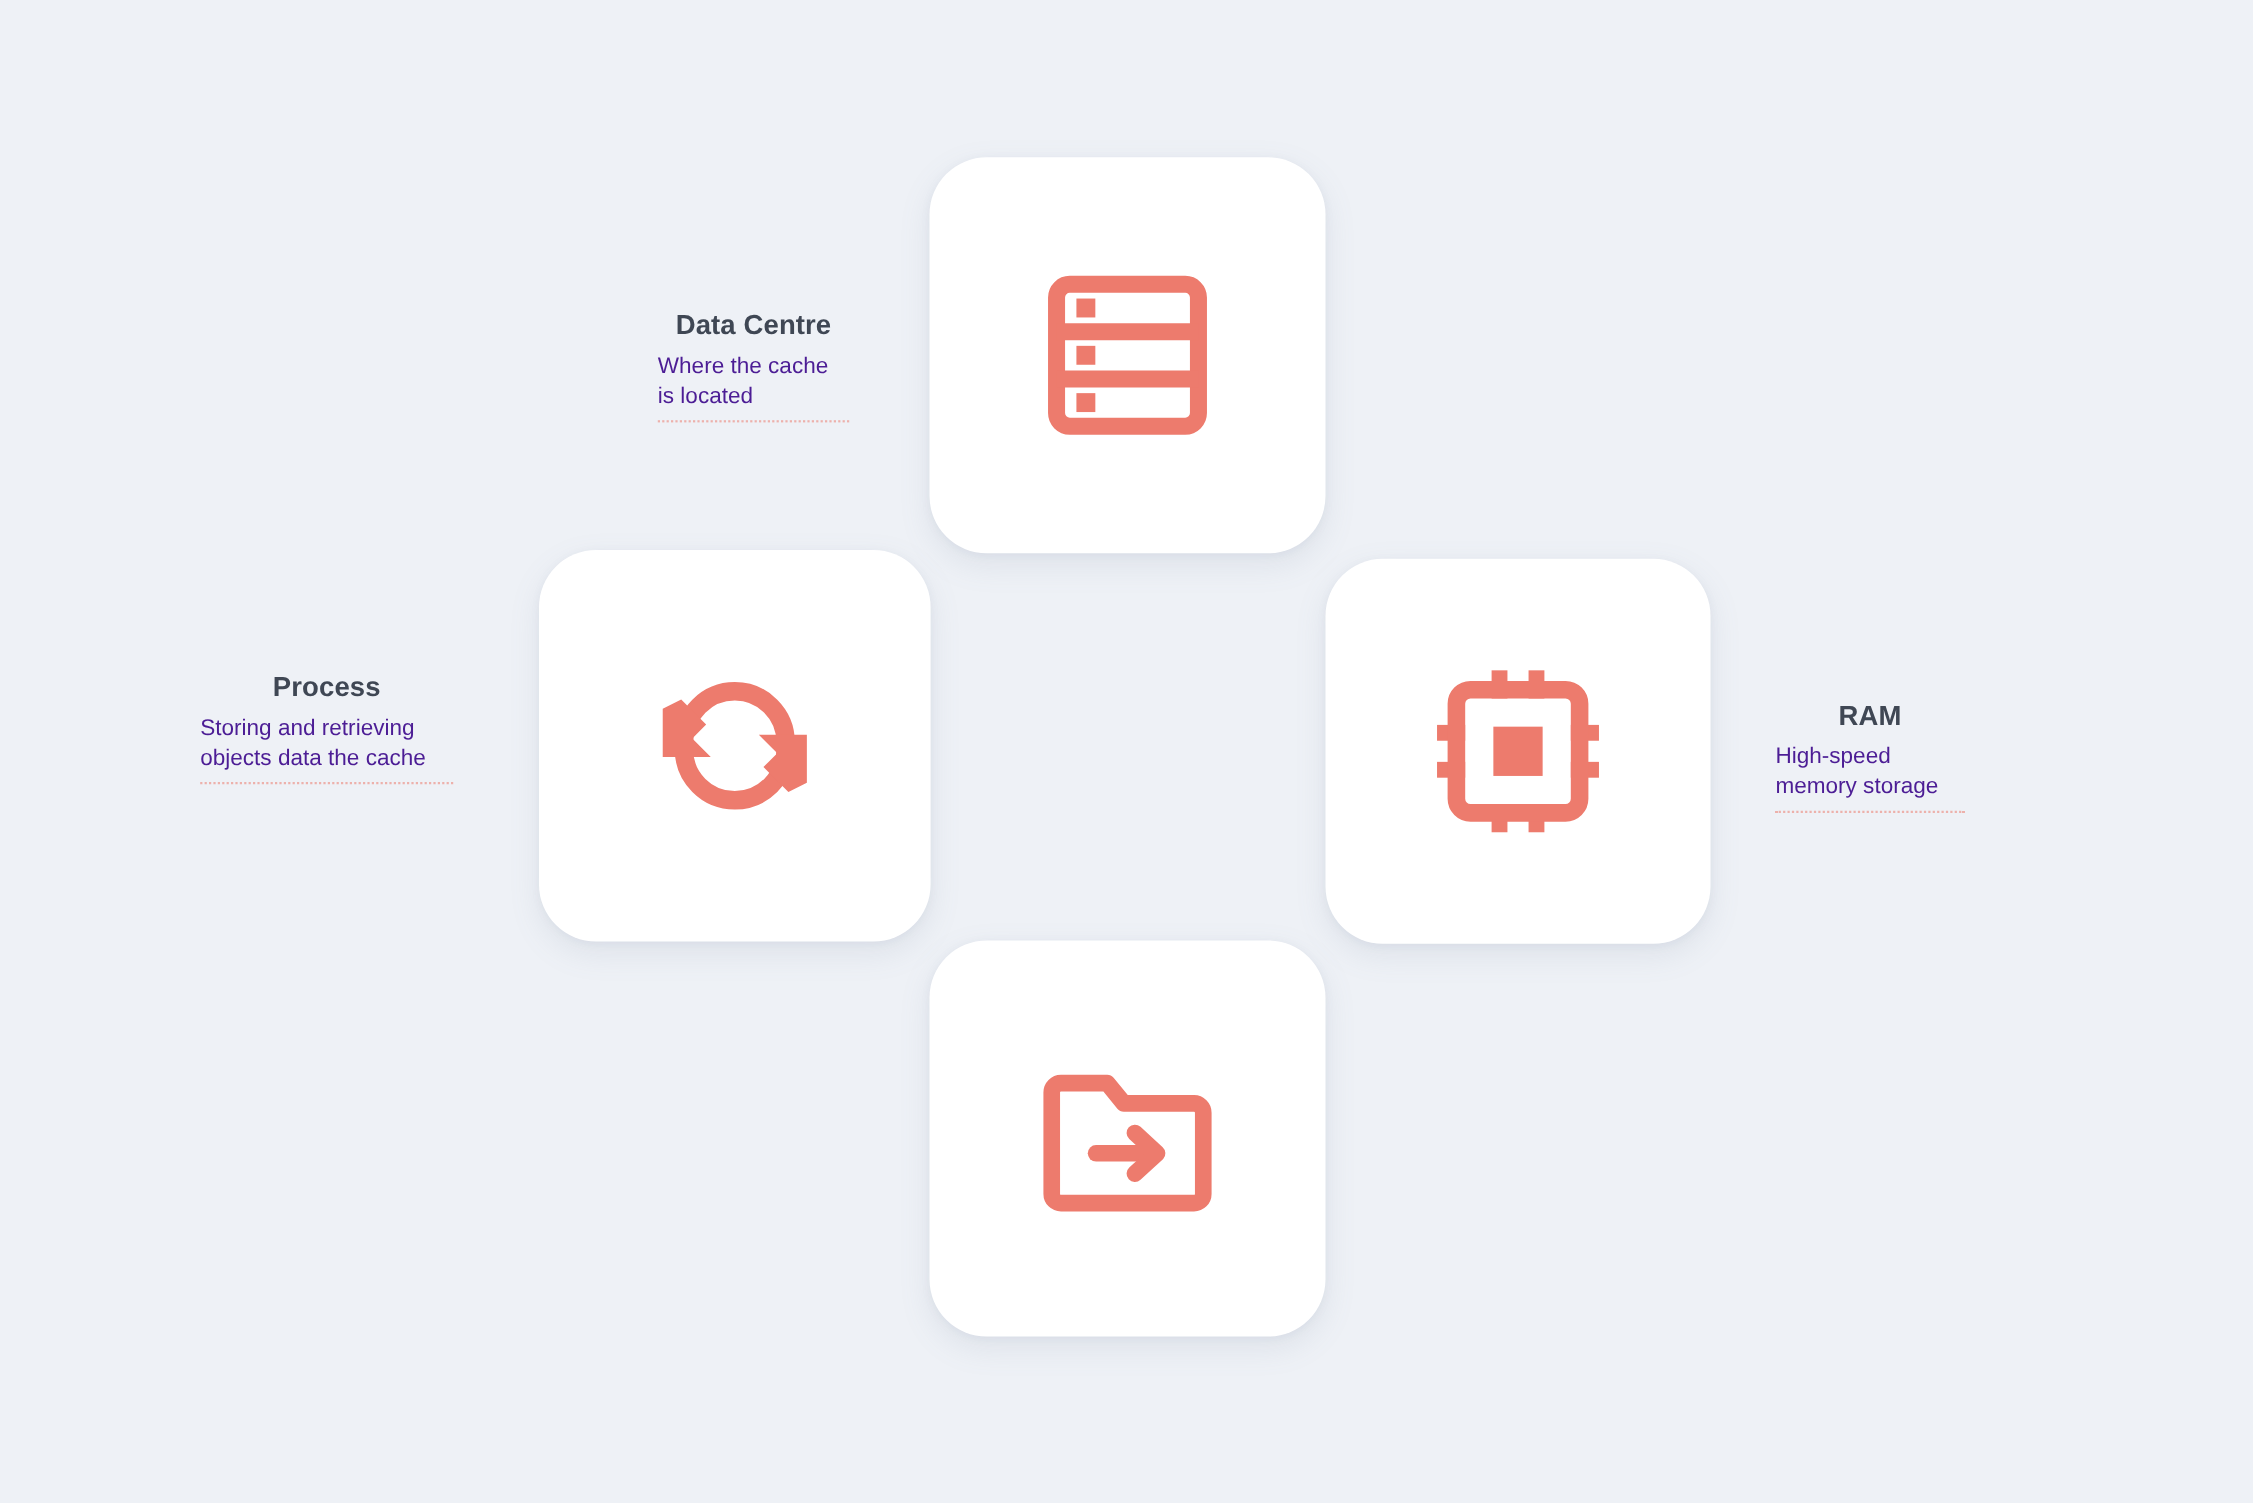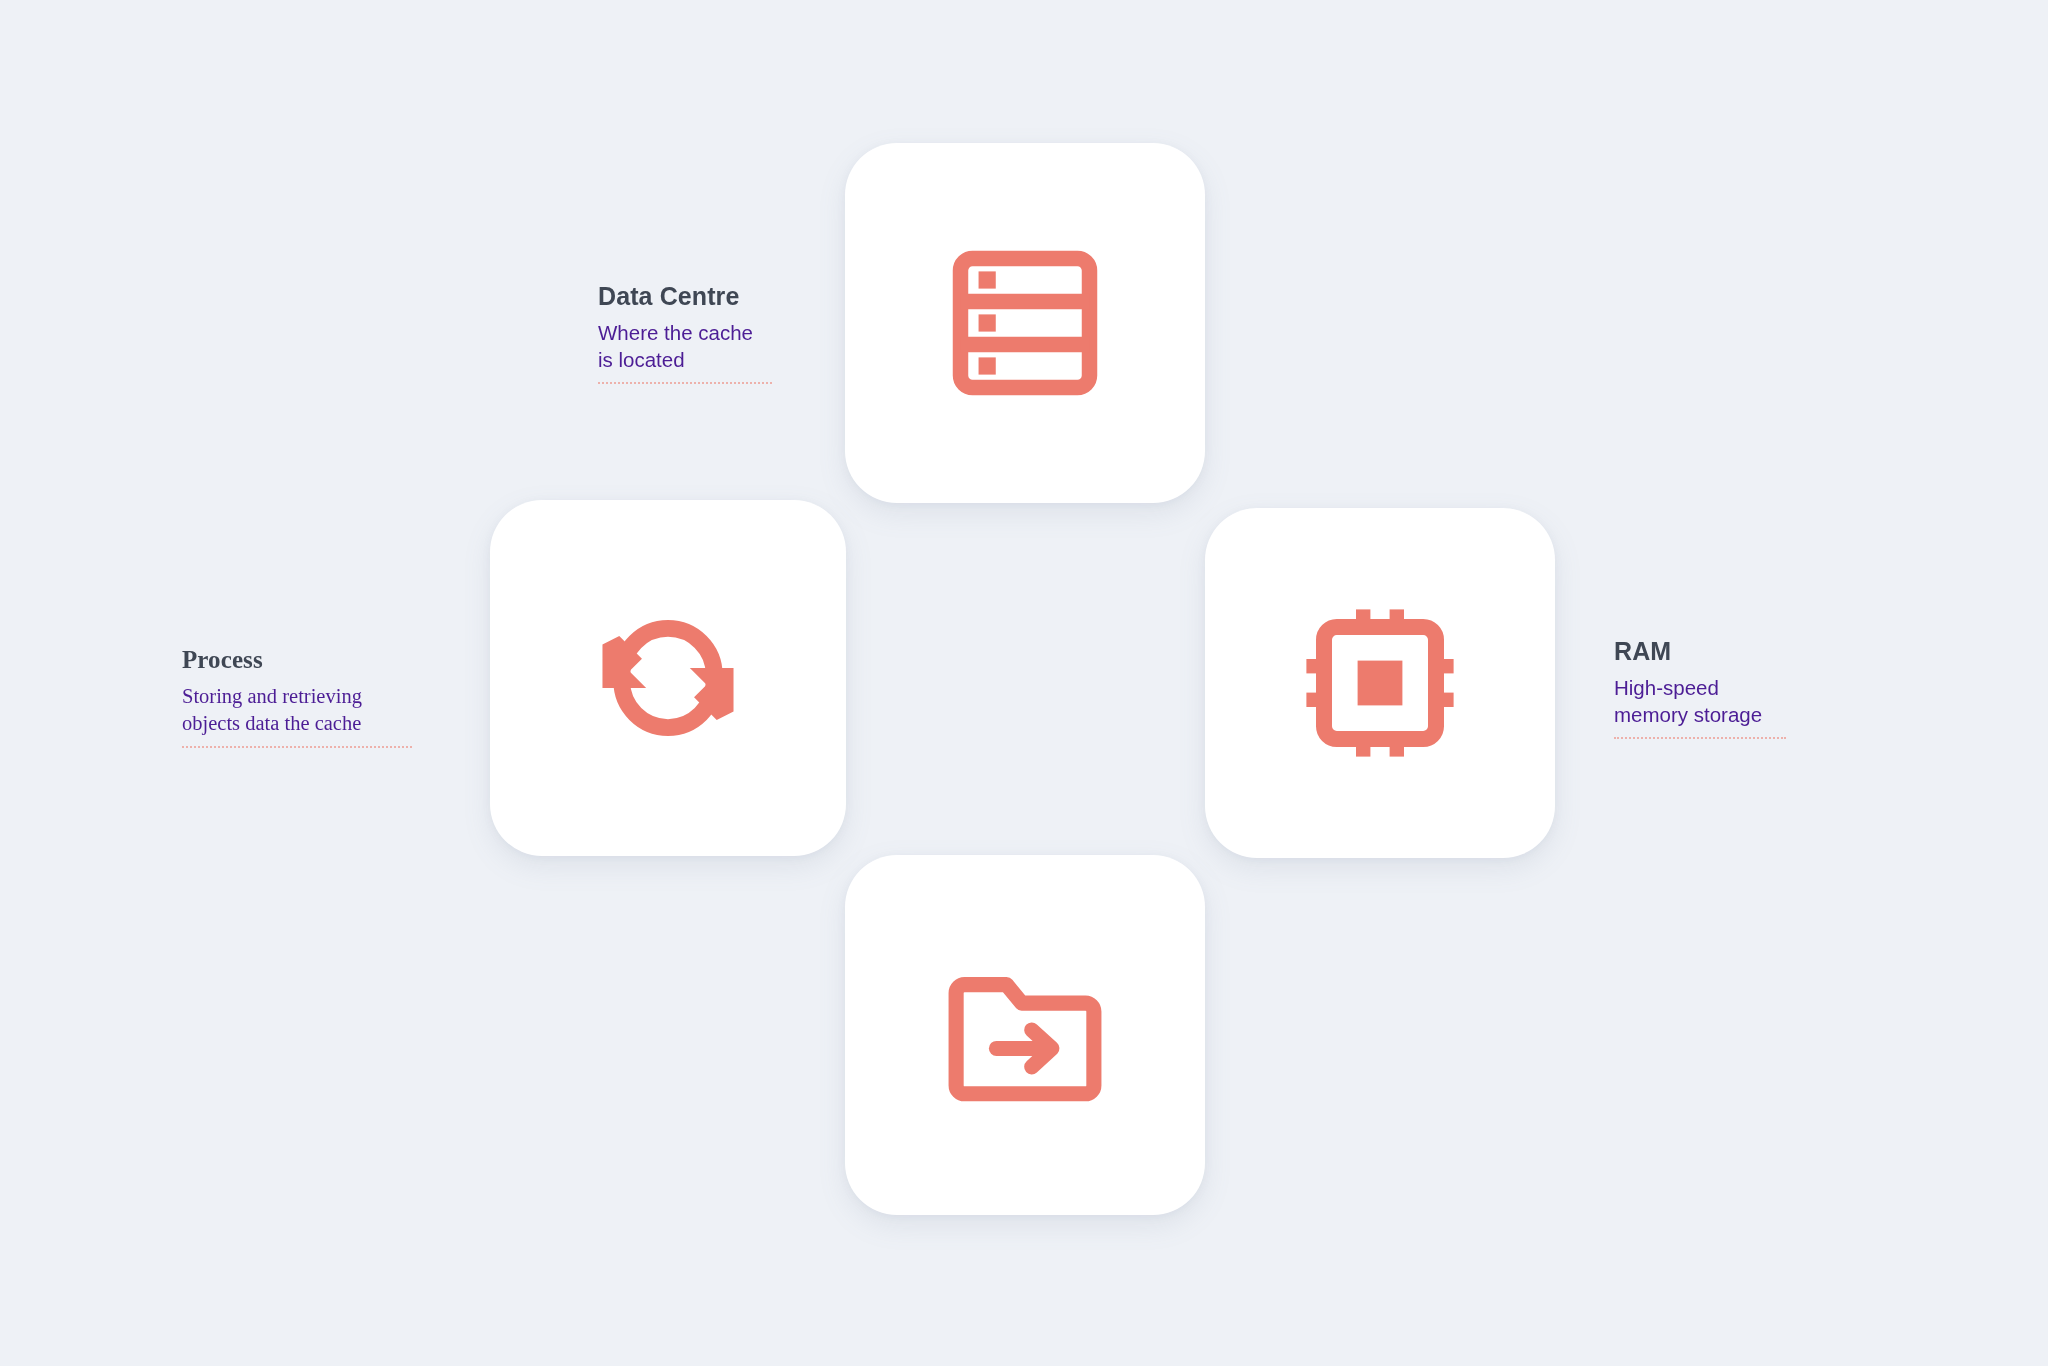--- a/index.html
+++ b/index.html
@@ -46,38 +46,39 @@
     position: absolute;
   }
 
   .label-title {
     font-size: 25px;
     font-weight: bold;
     color: #3f4754;
     letter-spacing: 0.1px;
     line-height: 1.2;
     white-space: nowrap;
+    text-align: center;
   }
 
   .label-desc {
     margin-top: 8px;
     font-size: 20.5px;
     font-weight: normal;
     color: #4c1d95;
     line-height: 1.32;
   }
 
   .label-rule {
     margin-top: 9px;
     height: 2px;
     border-bottom: 2px dotted rgba(237, 123, 109, 0.55);
   }
 
   .label-datacentre { left: 598px;  top: 281px;  width: 174px; }
-  .label-process    { left: 182px;  top: 645px;  width: 230px; font-family: Liberation Serif, serif; }
+  .label-process    { left: 182px;  top: 610px;  width: 230px; }
   .label-ram        { left: 1614px; top: 636px;  width: 172px; }
   .label-database   { left: 1258px; top: 997px;  width: 163px; }
 </style>
 </head>
 <body>
 
 <div class="stage">
 
   <div class="card card-top">
     <span>

